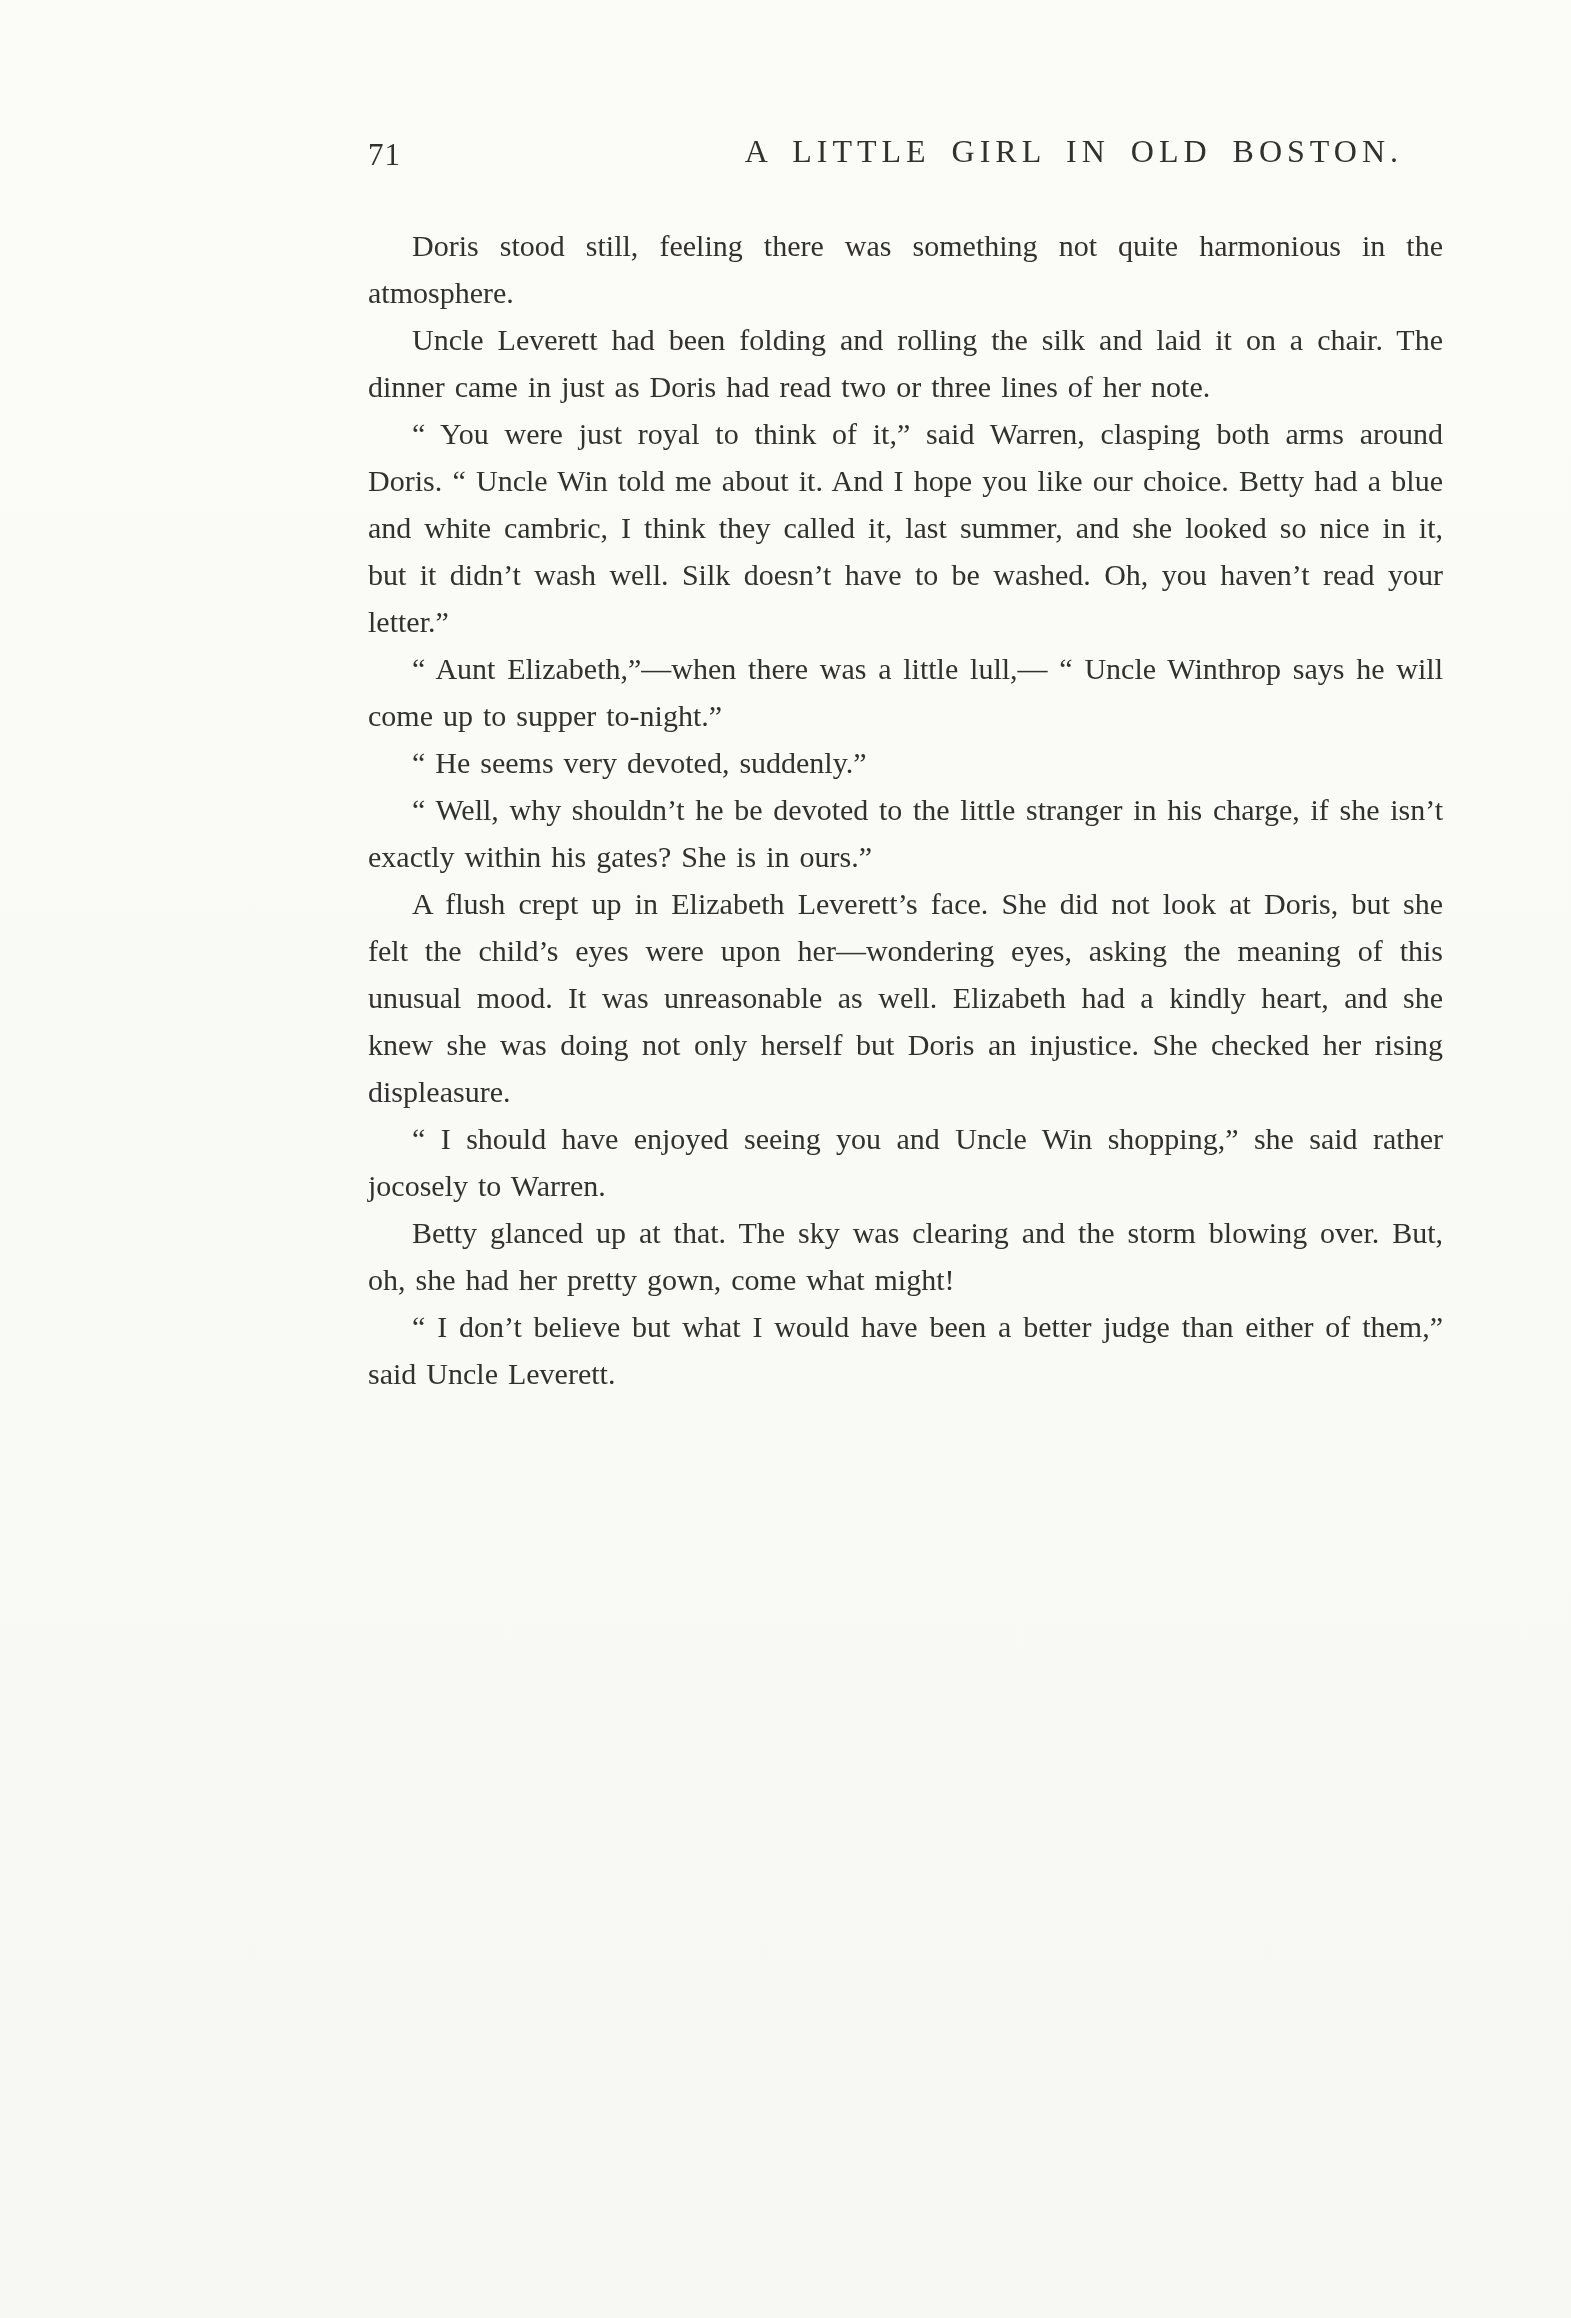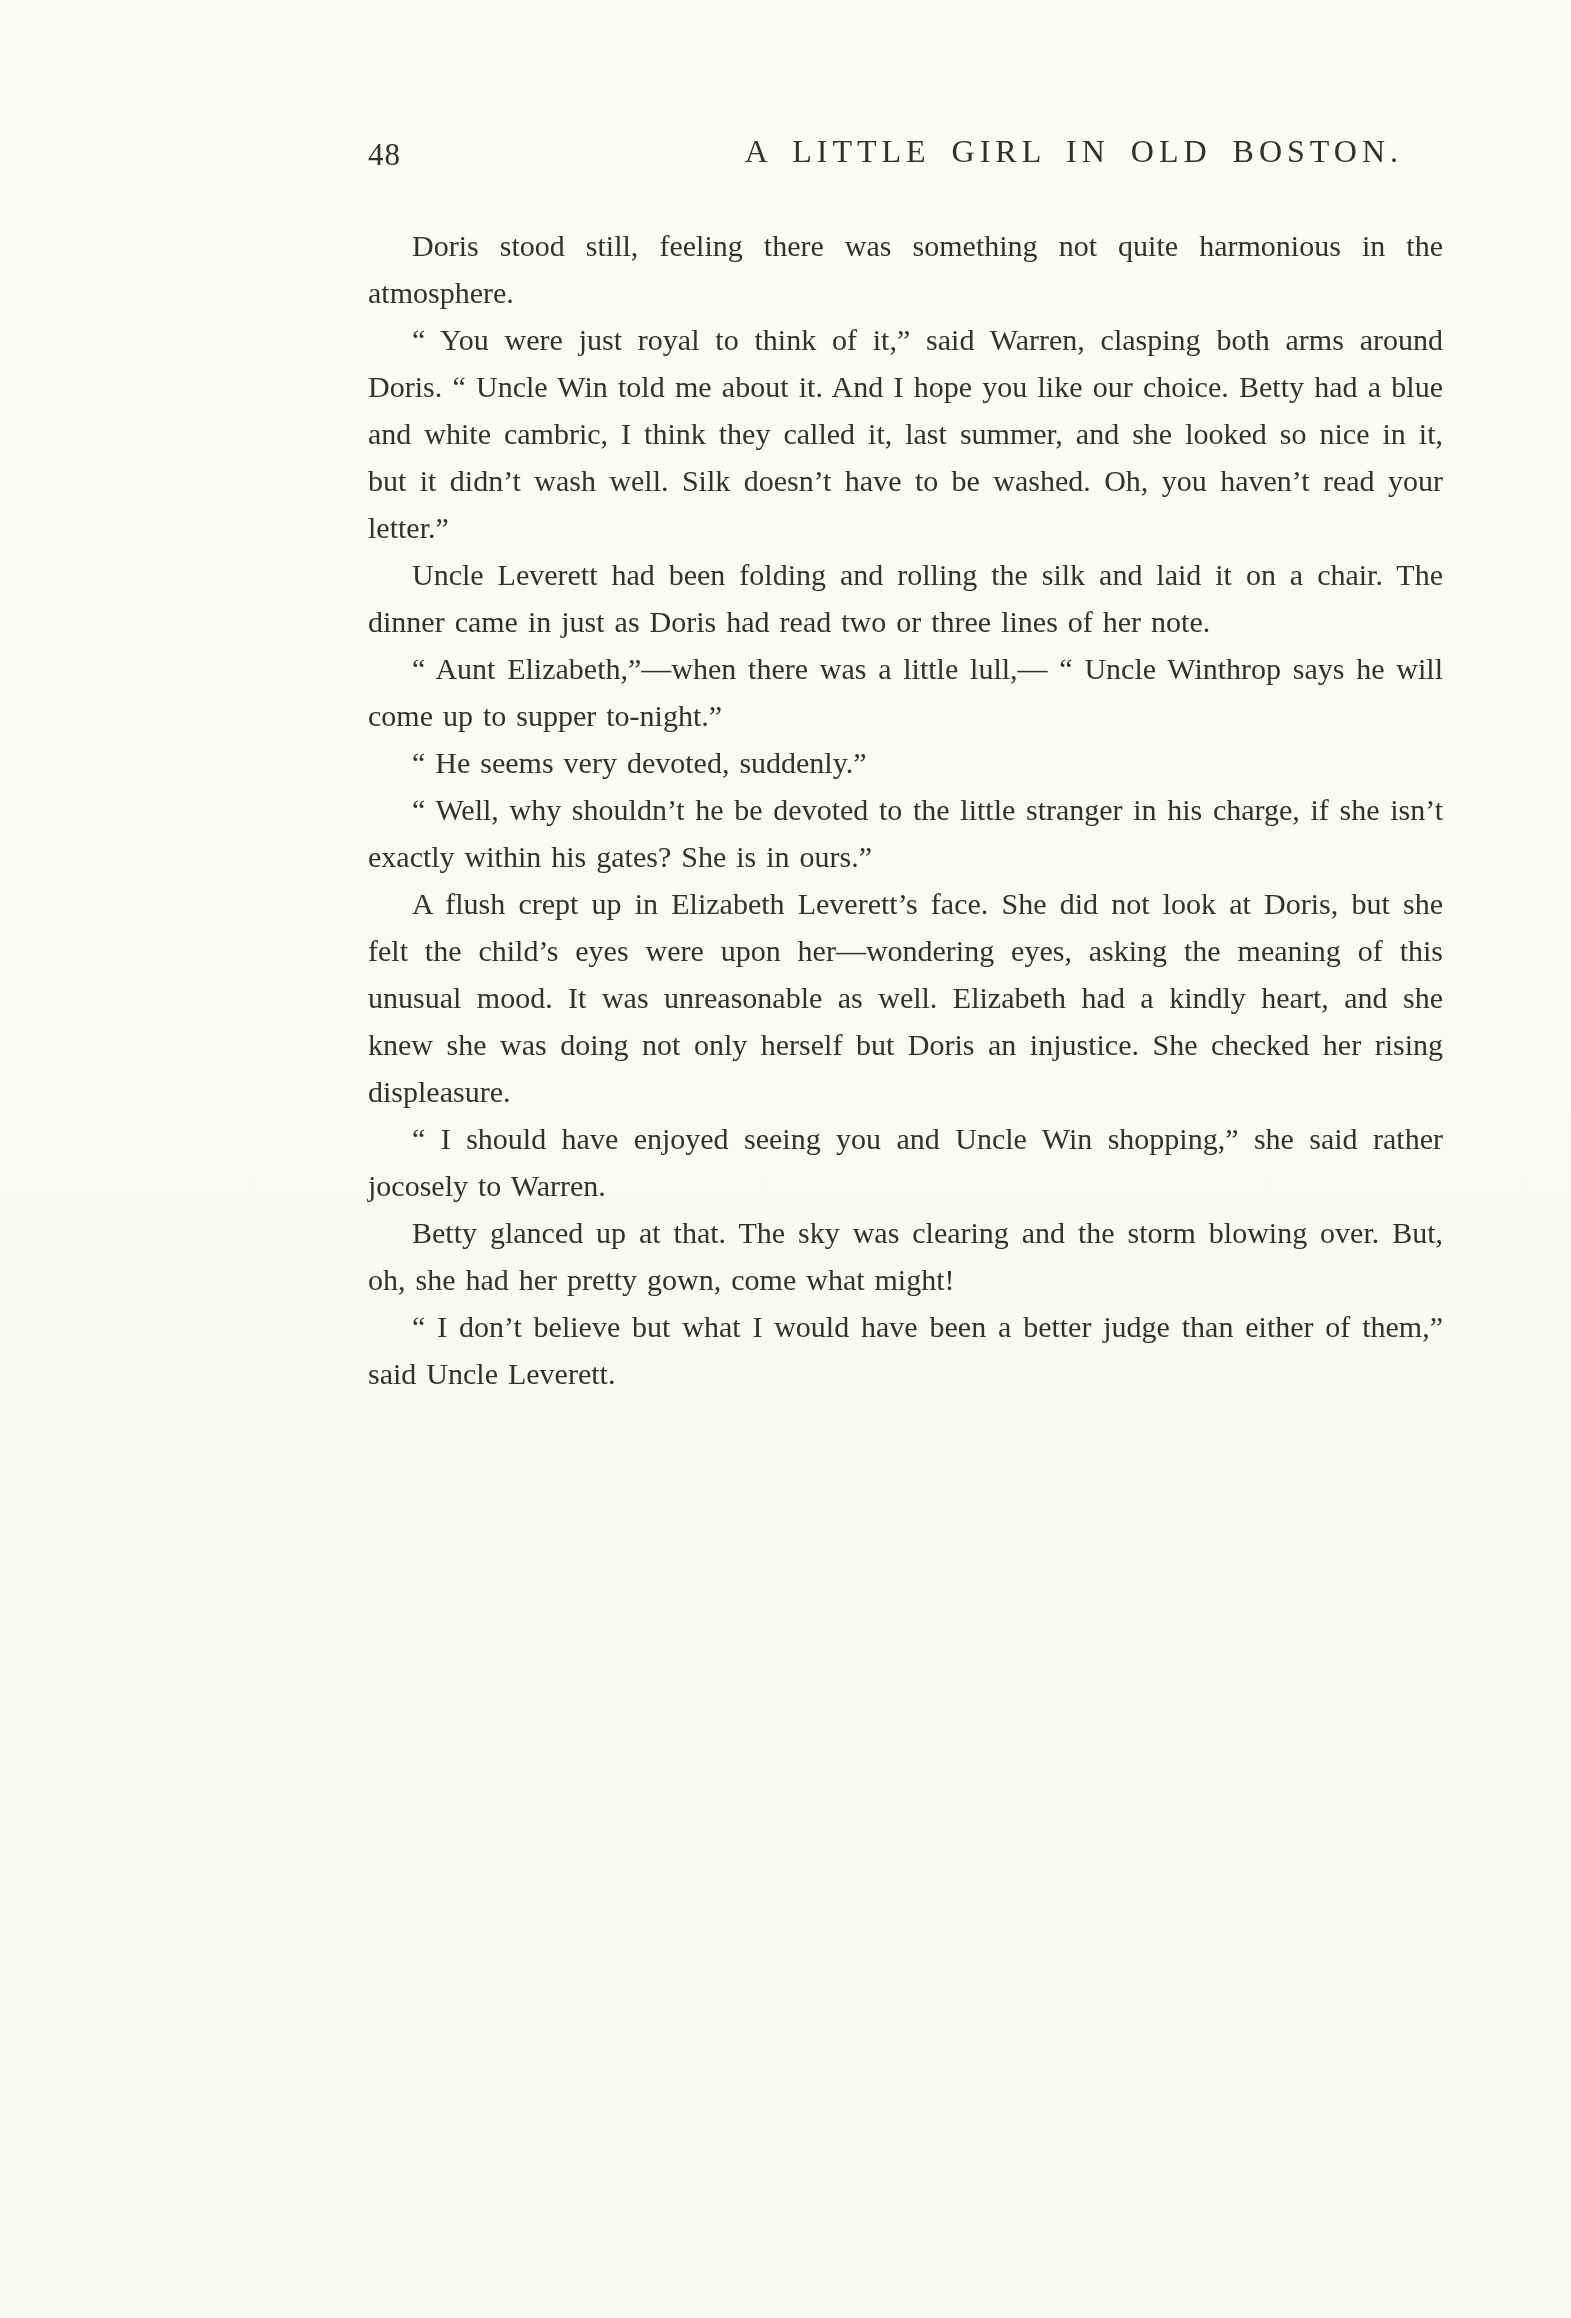--- a/index.html
+++ b/index.html
@@ -60,28 +60,28 @@
     text-align-last: justify;
   }
 </style>
 </head>
 <body>
 
 <div class="scan-page">
   <div class="text-column">
 
     <div class="running-head">
-      <span class="page-number">48</span>
+      <span class="page-number">71</span>
       <span class="running-title">A LITTLE GIRL IN OLD BOSTON.</span>
     </div>
 
     <div class="body-text">
       <p>Doris stood still, feeling there was something not quite harmonious in the atmosphere.</p>
+      <p>Uncle Leverett had been folding and rolling the silk and laid it on a chair.  The dinner came in just as Doris had read two or three lines of her note.</p>
       <p>“ You were just royal to think of it,” said Warren, clasping both arms around Doris.  “ Uncle Win told me about it.  And I hope you like our choice.  Betty had a blue and white cambric, I think they called it, last summer, and she looked so nice in it, but it didn’t wash well.  Silk doesn’t have to be washed.  Oh, you haven’t read your letter.”</p>
-      <p>Uncle Leverett had been folding and rolling the silk and laid it on a chair.  The dinner came in just as Doris had read two or three lines of her note.</p>
       <p>“ Aunt Elizabeth,”—when there was a little lull,— “ Uncle Winthrop says he will come up to supper to-night.”</p>
       <p>“ He seems very devoted, suddenly.”</p>
       <p>“ Well, why shouldn’t he be devoted to the little stranger in his charge, if she isn’t exactly within his gates?  She is in ours.”</p>
       <p>A flush crept up in Elizabeth Leverett’s face.  She did not look at Doris, but she felt the child’s eyes were upon her—wondering eyes, asking the meaning of this unusual mood.  It was unreasonable as well.  Elizabeth had a kindly heart, and she knew she was doing not only herself but Doris an injustice.  She checked her rising displeasure.</p>
       <p>“ I should have enjoyed seeing you and Uncle Win shopping,” she said rather jocosely to Warren.</p>
       <p>Betty glanced up at that.  The sky was clearing and the storm blowing over.  But, oh, she had her pretty gown, come what might!</p>
       <p>“ I don’t believe but what I would have been a better judge than either of them,” said Uncle Leverett.</p>
     </div>
 
   </div>

